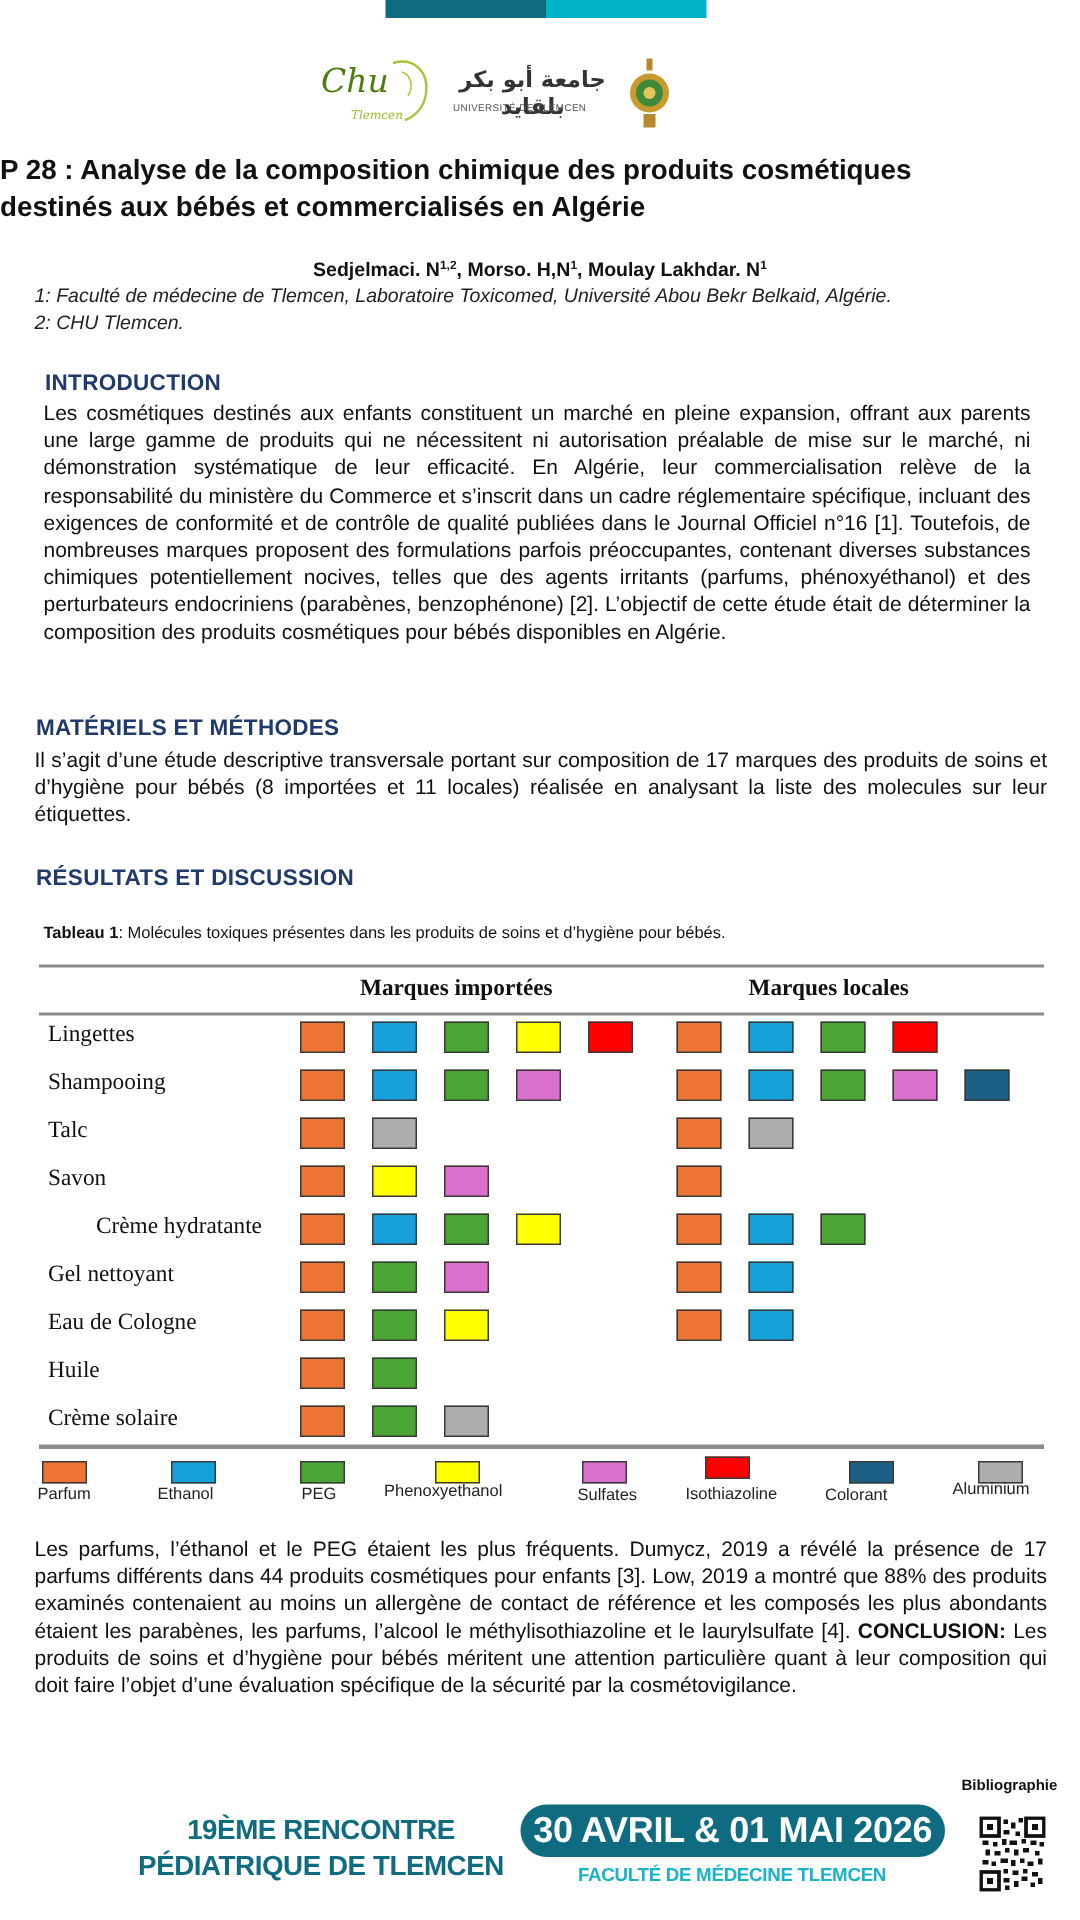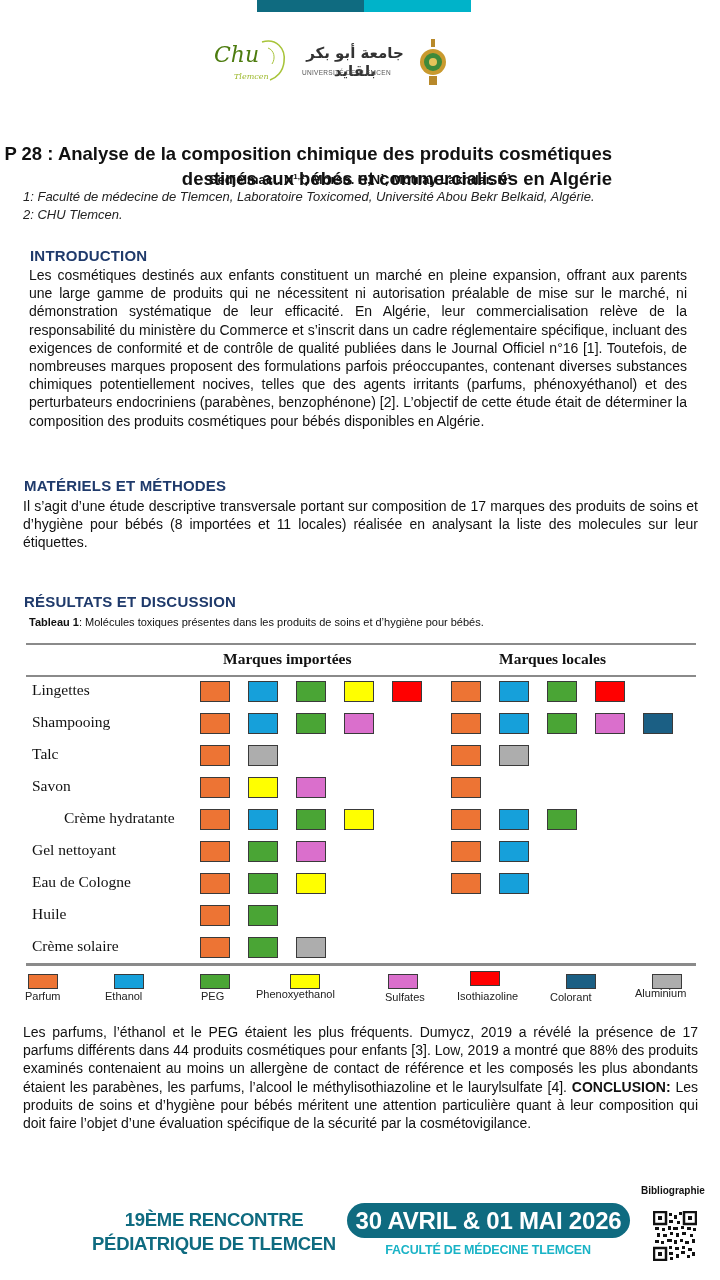--- a/index.html
+++ b/index.html
@@ -15,45 +15,45 @@
   .logo-chu { left: 5px; top: 6px; width: 80px; height: 56px; }
   .logo-univ { left: 95px; top: 6px; width: 150px; height: 56px; }
   .logo-apset { left: 242px; top: 0; width: 68px; height: 68px; }
   .univ-ar { position: absolute; left: 0; top: 10px; font-family: "DejaVu Sans", sans-serif; font-size: 15px; color: #333; font-weight: bold; direction: rtl; width: 110px; text-align: center; }
   .univ-fr { position: absolute; left: 2px; top: 35px; font-size: 6.5px; color: #555; letter-spacing: 0.3px; }
   .univ-emblem { position: absolute; left: 118px; top: 4px; width: 30px; height: 48px; }
   .chu-text { position: absolute; left: 4px; top: 8px; font-family: "DejaVu Serif", serif; font-style: italic; font-size: 22px; color: #4d7c0f; }
   .chu-sub { position: absolute; left: 24px; top: 38px; font-family: "DejaVu Serif", serif; font-style: italic; font-size: 8px; color: #9cb82a; }
   .apset-text { position: absolute; left: 14px; top: 44px; font-size: 12px; font-weight: bold; color: #1d9ec0; }
 
-  .title { position: absolute; top: 100px; left: 0; width: 612px; text-align: right; font-size: 18.5px; font-weight: bold; line-height: 25px; color: #111; margin-top: 41px; }
+  .title { position: absolute; top: 100px; left: 0; width: 612px; text-align: left; font-size: 18.5px; font-weight: bold; line-height: 25px; color: #111; }
   .authors { position: absolute; top: 172px; left: 0; width: 720px; text-align: center; font-size: 13px; font-weight: bold; }
   .authors sup { font-size: 8px; }
   .affil { position: absolute; left: 23px; font-size: 13px; font-style: italic; color: #222; }
   .affil1 { top: 189px; }
   .affil2 { top: 207px; }
 
   .section-h { position: absolute; font-size: 15px; font-weight: bold; color: #1f3a6b; letter-spacing: 0.2px; }
   .para { position: absolute; font-size: 14px; line-height: 18.2px; text-align: justify; color: #111; }
 
   .h-intro { top: 247px; left: 30px; }
   .p-intro { top: 266px; left: 29px; width: 658px; }
   .h-mat { top: 477px; left: 24px; }
   .p-mat { top: 497px; left: 23px; width: 675px; }
-  .h-res { top: 577px; left: 24px; margin-top: 16px; }
+  .h-res { top: 577px; left: 24px; }
   .caption { position: absolute; top: 616px; left: 29px; font-size: 11px; color: #111; }
   .caption b { font-weight: bold; }
 
   .tbl { position: absolute; top: 643px; left: 26px; width: 670px; height: 325px; }
   .tbl-line { position: absolute; left: 0; width: 670px; height: 2px; background: #8a8a8a; }
   .tbl-line.top { top: 0; }
   .tbl-line.mid { top: 32px; }
   .tbl-line.bot { top: 320px; height: 3px; }
   .group-h { position: absolute; top: 7px; font-family: "Liberation Serif", serif; font-size: 15.5px; font-weight: bold; color: #111; }
-  .group-imp { left: 197px; }
+  .group-imp { left: 214px; }
   .group-loc { left: 473px; }
   .row-label { position: absolute; left: 6px; font-family: "Liberation Serif", serif; font-size: 15.5px; color: #111; }
   .sq { position: absolute; width: 30px; height: 21px; border: 1.3px solid #3a3a3a; }
 
   .legend { position: absolute; top: 970px; left: 0; width: 720px; height: 40px; }
   .leg-sq { position: absolute; width: 30px; height: 15px; border: 1.3px solid #3a3a3a; }
   .leg-lbl { position: absolute; font-size: 11px; color: #222; white-space: nowrap; }
 
   .p-disc { top: 1023px; left: 23px; width: 675px; }
 

